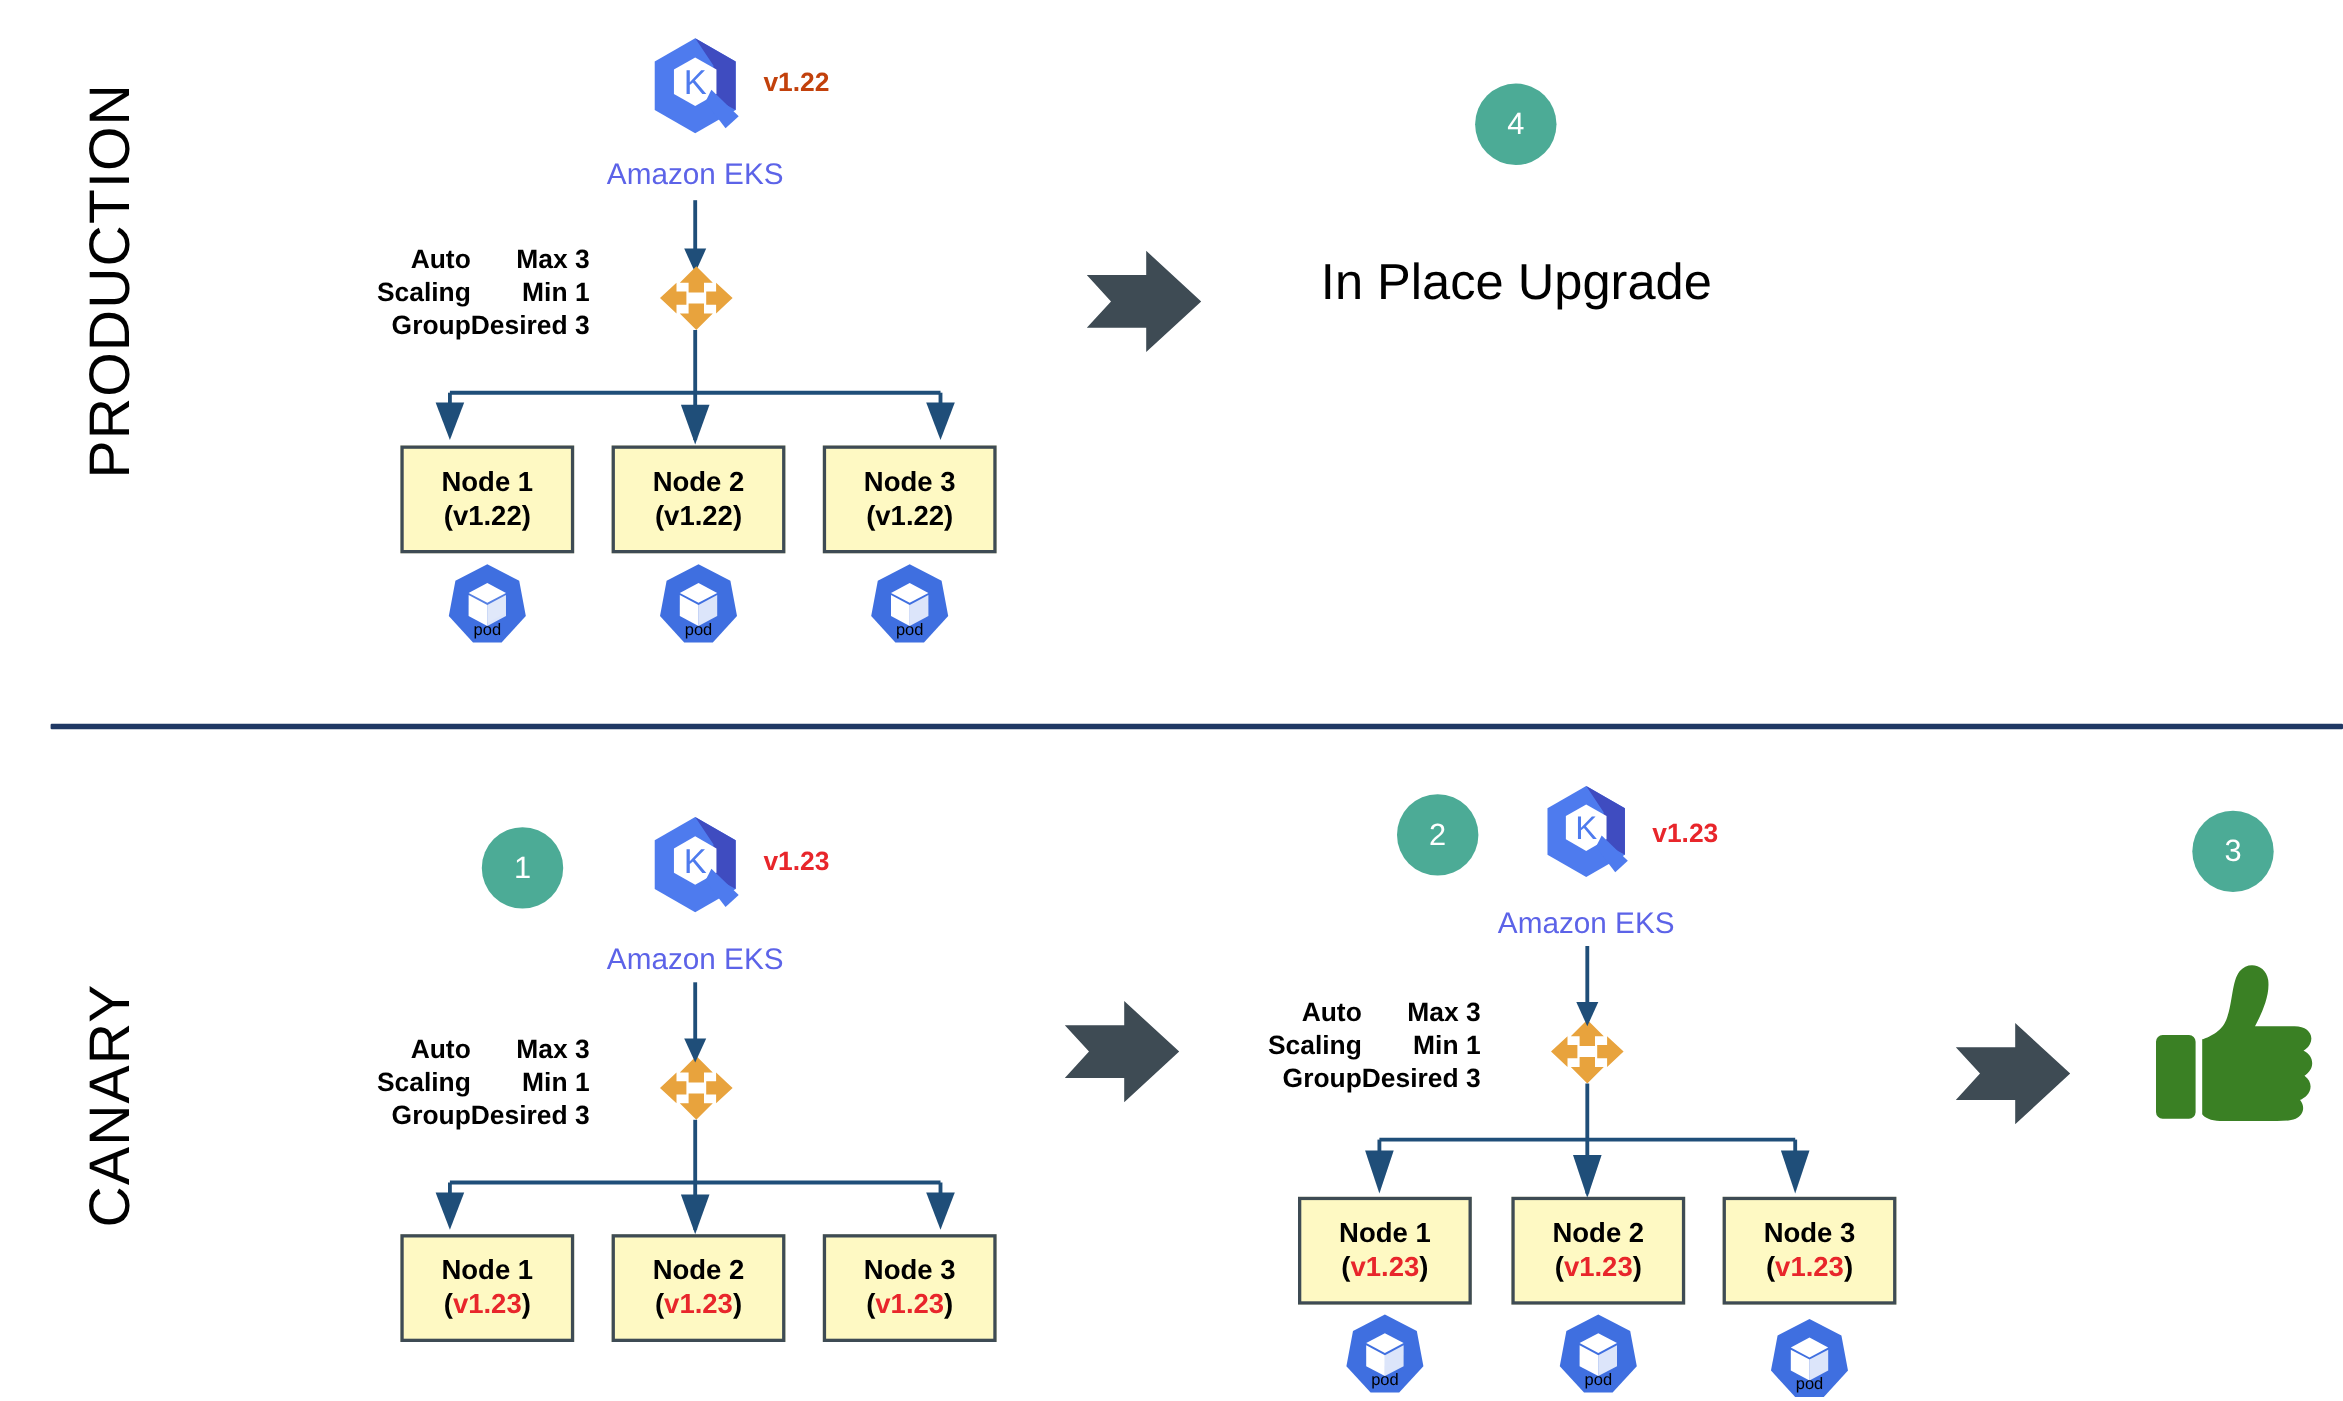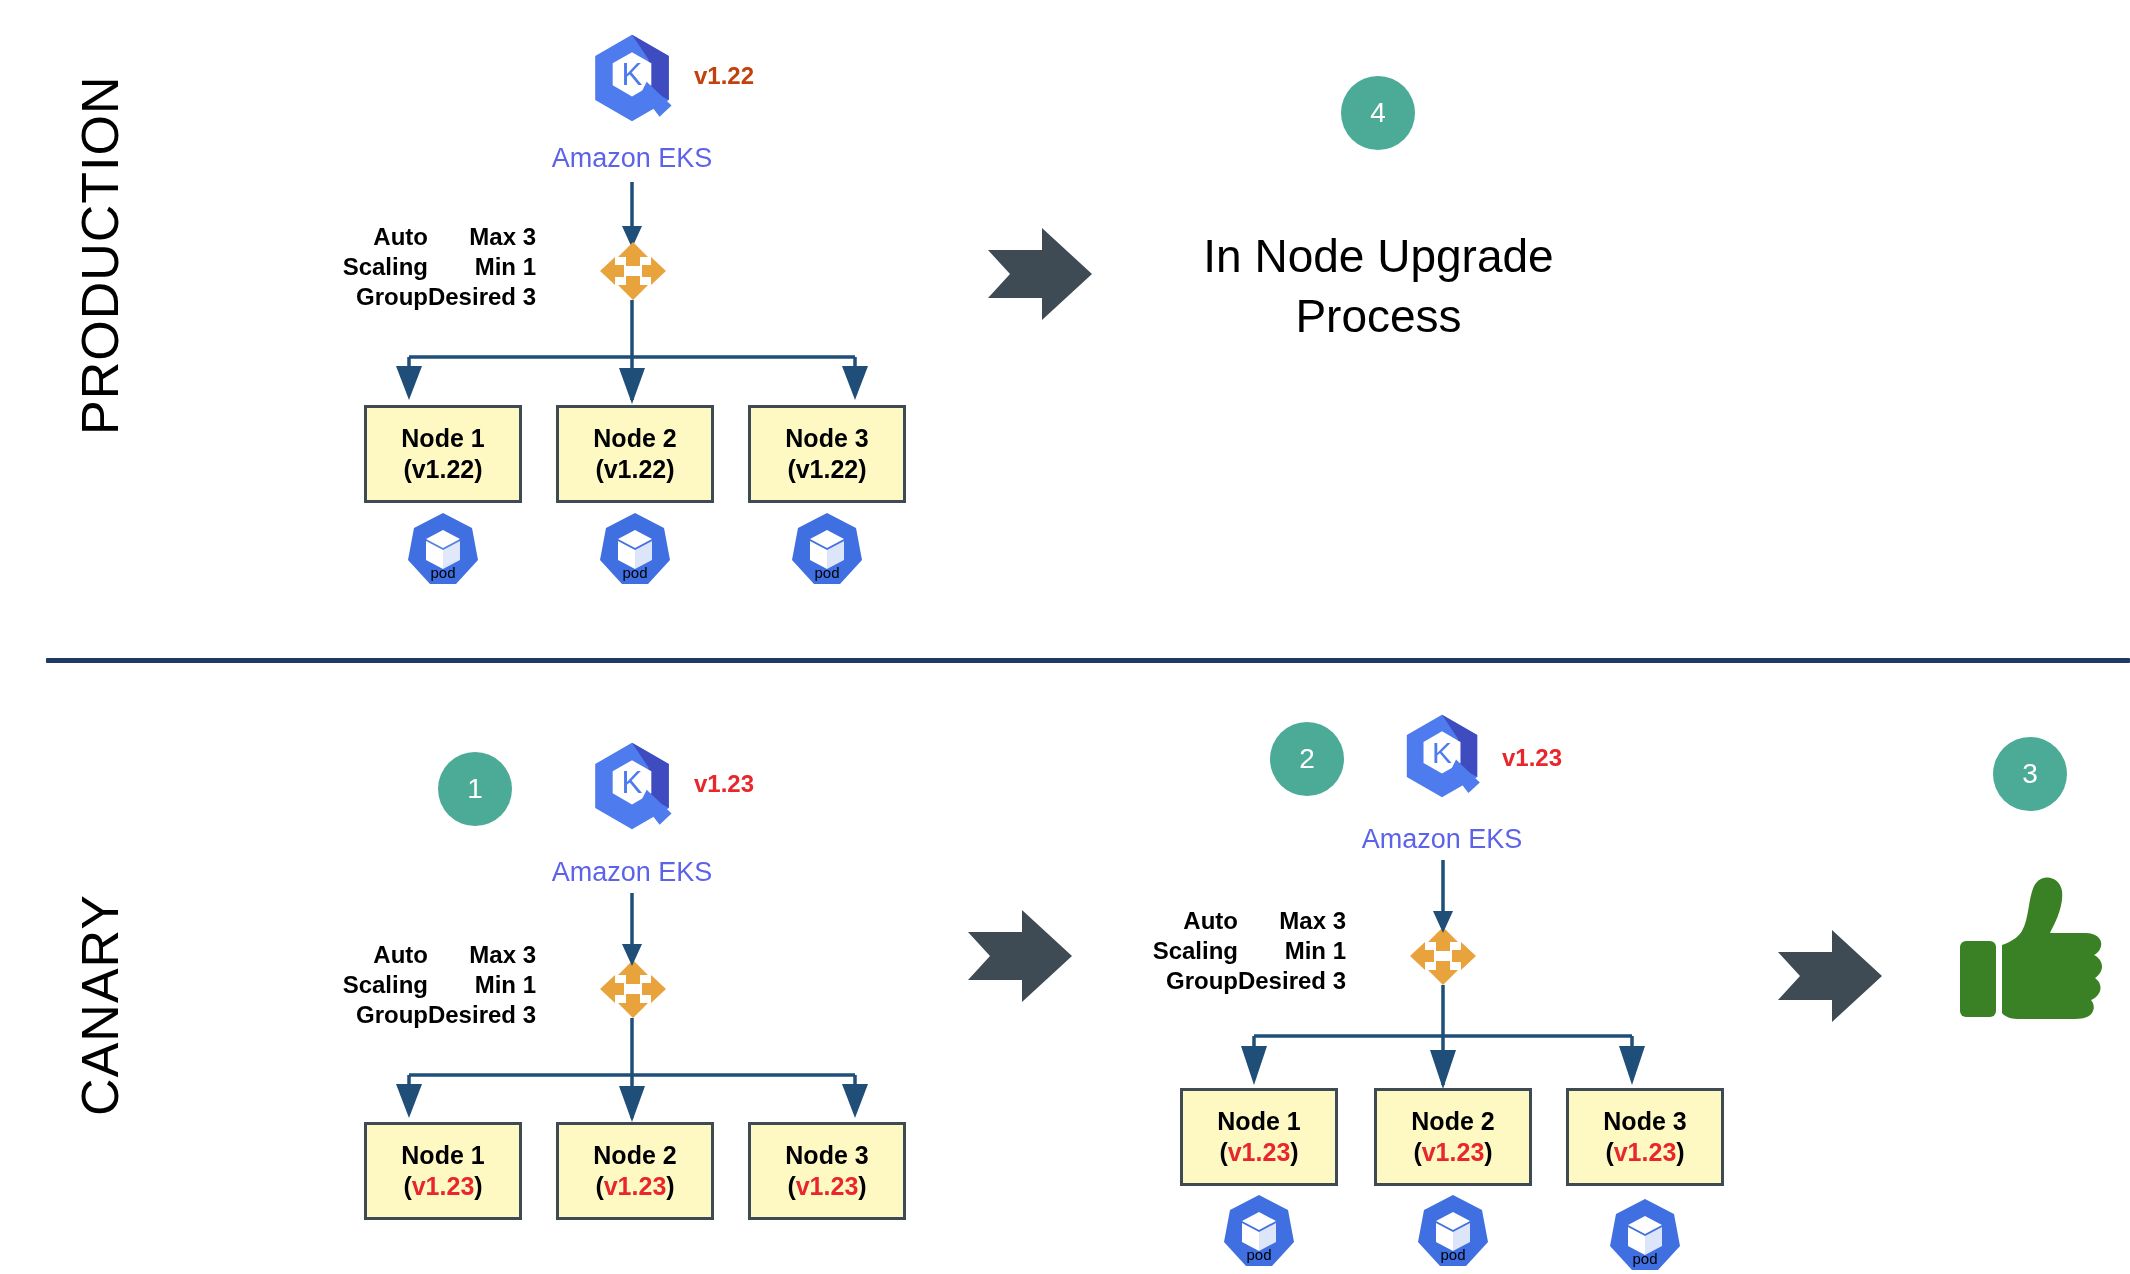--- a/index.html
+++ b/index.html
@@ -225,22 +225,21 @@
 
 <div class="step-arrow" style="left:988px;top:228px;width:104px;height:92px;">
   <svg width="104" height="92" viewBox="0 0 104 92">
     <polygon points="0,22 54,22 54,0 104,46 54,92 54,70 0,70 22,46" fill="#3E4B54"></polygon>
   </svg>
 </div>
 
 <div class="badge" style="left:1341px;top:76px;width:74px;height:74px;">4</div>
 
 <div class="headline" style="left:1110px;top:226px;width:537px;">
-  <div>In Node Upgrade</div>
-  <div>Process</div>
+  <div>In Place Upgrade</div>
 </div>
 
 <div class="divider" style="left:46px;top:658px;width:2084px;"></div>
 
 <div class="side-label" style="left:-40px;top:975px;width:280px;">CANARY</div>
 
 <div class="badge" style="left:438px;top:752px;width:74px;height:74px;">1</div>
 
 <div class="k8s" style="left:586px;top:740px;width:92px;height:92px;">
   <svg width="92" height="92" viewBox="0 0 100 100">

